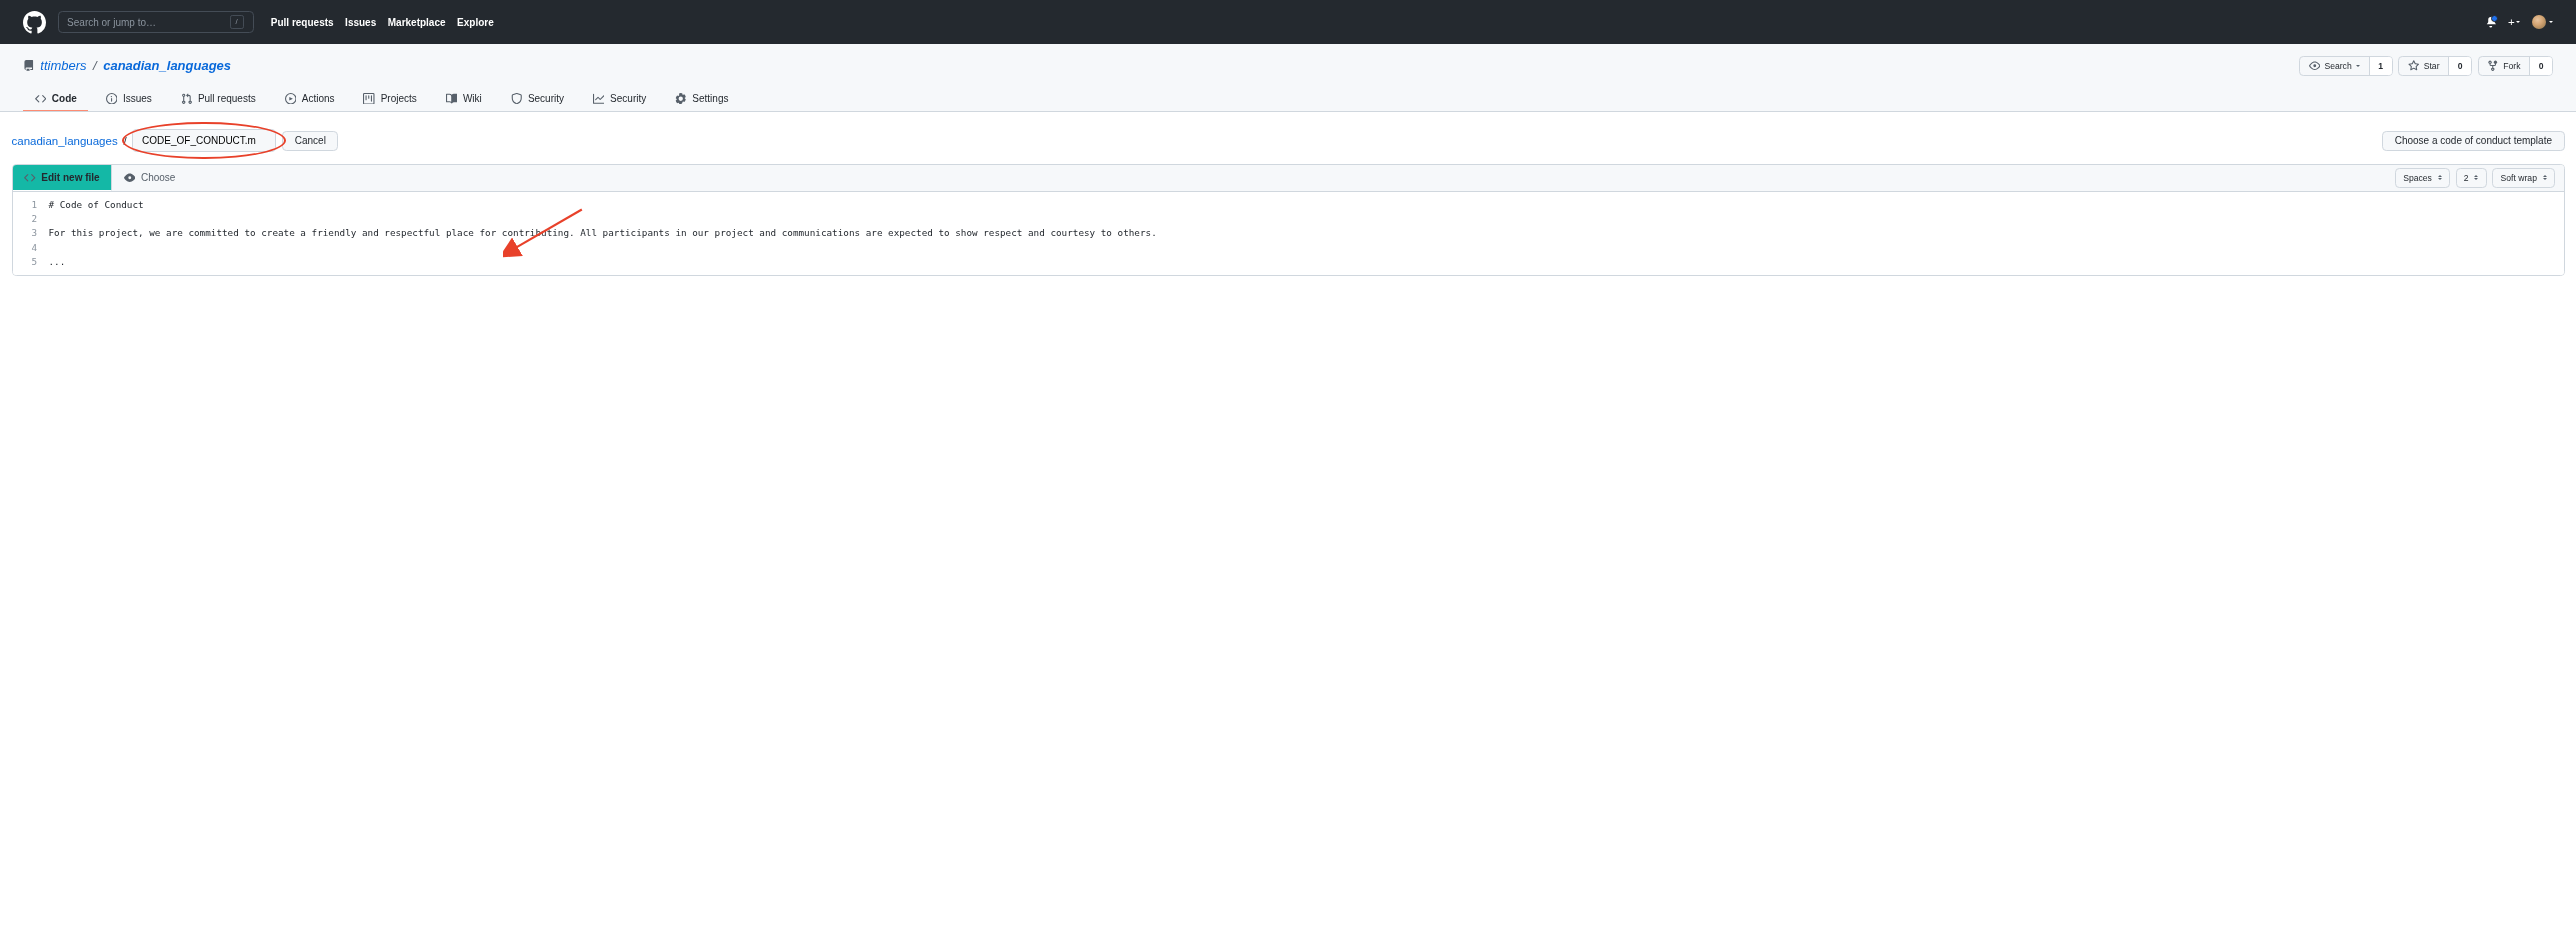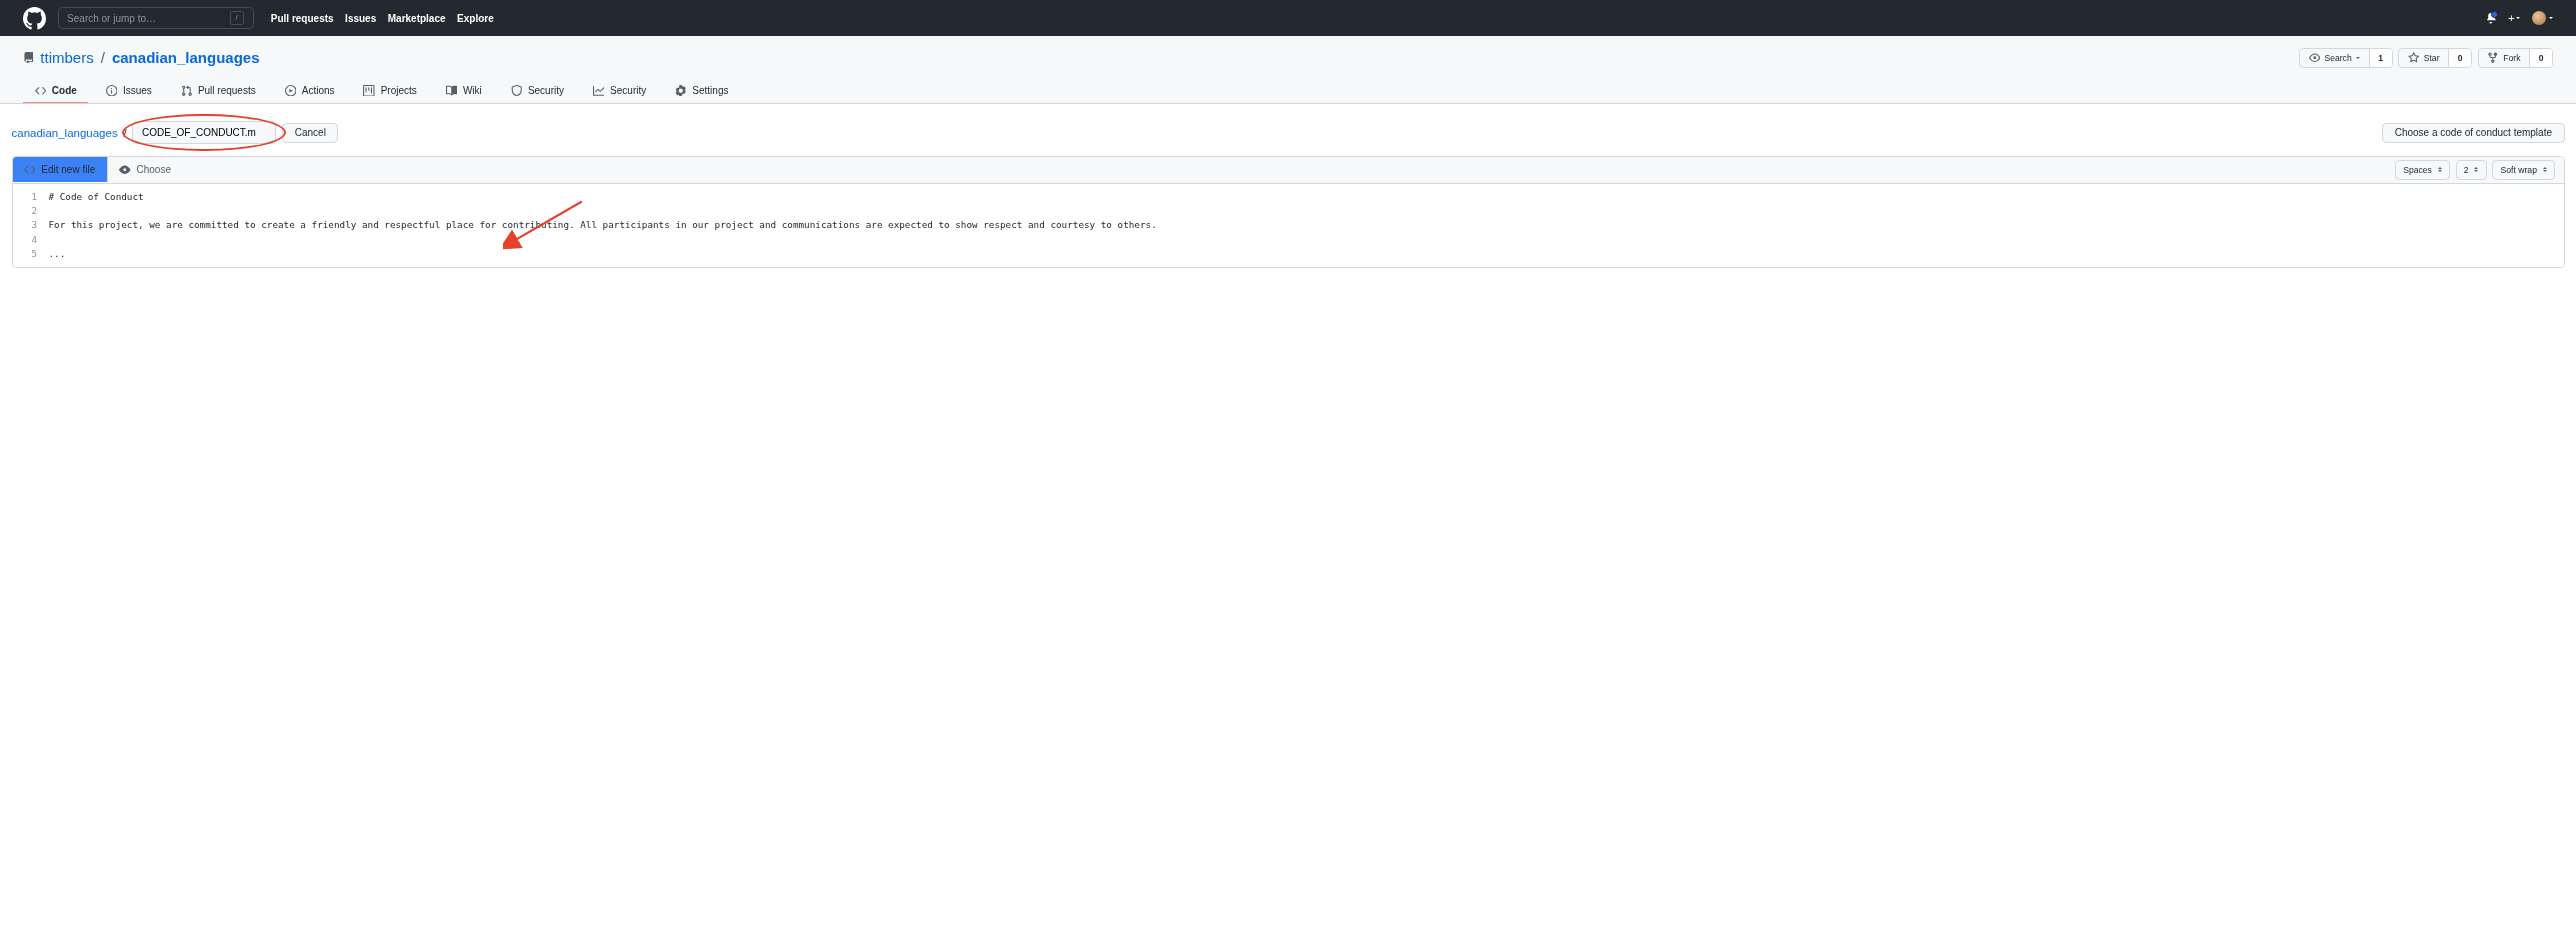--- a/index.html
+++ b/index.html
@@ -1,39 +1,39 @@
 <!DOCTYPE html>
 <html style="font-size:11.5px"><head>
 <meta charset="utf-8">
 <style>
 * { box-sizing: border-box; margin: 0; padding: 0; }
 body { font-family: -apple-system, BlinkMacSystemFont, "Segoe UI", Helvetica, Arial, sans-serif; font-size: 10px; color: #24292f; background: #fff; }
 
 
-.header { background: #24292f; height: 36px; display: flex; align-items: center; padding: 0 23px; gap: 11.5px; }
+.header { background: #24292f; height: 44px; display: flex; align-items: center; padding: 0 23px; gap: 11.5px; }
 .logo { width: 23px; height: 23px; color: #fff; cursor: pointer; }
 .search-wrap { flex: 0 0 auto; width: 196px; height: 21.6px; background: #24292f; border: 0.7px solid #444c56; border-radius: 4.3px; display: flex; align-items: center; padding: 0 8.6px; gap: 5.8px; }
 .search-input { flex: 1; background: transparent; border: none; outline: none; color: #c9d1d9; font-size: 10px; }
 .search-input::placeholder { color: #8b949e; }
 .slash-badge { width: 14.4px; height: 14.4px; border: 0.7px solid #444c56; border-radius: 2.2px; display: flex; align-items: center; justify-content: center; color: #8b949e; font-size: 8px; }
 .nav-links { display: flex; gap: 11.5px; margin-left: 5.8px; }
 .nav-links a { color: #fff; font-weight: 600; text-decoration: none; font-size: 10px; }
 .header-right { margin-left: auto; display: flex; align-items: center; gap: 11.5px; color: #fff; }
 .bell-wrap { position: relative; cursor: pointer; }
 .bell-dot { position: absolute; top: -1.4px; right: -1.4px; width: 7.2px; height: 7.2px; background: #1f6feb; border: 1.4px solid #24292f; border-radius: 50%; }
 .plus-menu { display: flex; align-items: center; gap: 1.4px; cursor: pointer; }
 .avatar-menu { display: flex; align-items: center; gap: 2.9px; cursor: pointer; }
 .avatar { width: 14.4px; height: 14.4px; border-radius: 50%; background: radial-gradient(circle at 40% 35%, #e8c4a0 0%, #d4a574 40%, #8b6f47 100%); }
 .caret { width: 0; height: 0; border-left: 2.9px solid transparent; border-right: 2.9px solid transparent; border-top: 2.9px solid currentColor; }
 
 
 .repo-head { padding: 11.5px 23px 0 23px; background: #f6f8fa; border-bottom: 0.7px solid #d0d7de; }
 .repo-title-row { display: flex; align-items: center; gap: 5.8px; margin-bottom: 11.5px; }
 .repo-icon { color: #57606a; }
-.repo-title { font-size: 15px; font-weight: 400; }
+.repo-title { font-size: 13px; font-weight: 400; font-style: italic; }
 .repo-title a { color: #0969da; text-decoration: none; }
 .repo-title .sep { color: #57606a; margin: 0 2.9px; }
 .repo-title .name { font-weight: 600; }
 .repo-actions { margin-left: auto; display: flex; gap: 5.8px; }
 .action-btn { display: flex; align-items: center; height: 20px; border: 0.7px solid #d0d7de; border-radius: 4.3px; background: #f6f8fa; overflow: hidden; }
 .action-btn .lbl { display: flex; align-items: center; gap: 4.3px; padding: 0 8.6px; height: 100%; font-size: 8.6px; font-weight: 500; color: #24292f; cursor: pointer; }
 .action-btn .cnt { display: flex; align-items: center; padding: 0 8.6px; height: 100%; border-left: 0.7px solid #d0d7de; font-size: 8.6px; font-weight: 600; color: #24292f; background: #fff; cursor: pointer; }
 .action-btn svg { color: #57606a; }
 
 
@@ -52,21 +52,21 @@
 .breadcrumb-right { margin-left: auto; }
 
 
 .filename-wrap { position: relative; display: inline-block; }
 .circle-anno { position: absolute; top: -7.2px; left: -10px; right: -10px; bottom: -7.2px; border: 2.9px solid #e8412a; border-radius: 50%; pointer-events: none; }
 
 
 .editor-box { border: 0.7px solid #d0d7de; border-radius: 4.3px; overflow: hidden; }
 .editor-tabs { display: flex; align-items: center; background: #f6f8fa; border-bottom: 0.7px solid #d0d7de; }
 .editor-tab { display: flex; align-items: center; gap: 5.8px; padding: 7.2px 11.5px; font-size: 10px; color: #57606a; cursor: pointer; border-right: 0.7px solid #d0d7de; }
-.editor-tab.active { background: #3b82f6; color: #24292f; font-weight: 400; margin-bottom: -0.7px; border-bottom: 0.7px solid #fff; }
+.editor-tab.active { background: #14b8a6; color: #24292f; font-weight: 700; margin-bottom: -0.7px; border-bottom: 0.7px solid #fff; }
 .editor-tab svg { color: #57606a; }
 .editor-tabs-right { margin-left: auto; display: flex; gap: 5.8px; padding: 0 8.6px; }
 .select-btn { display: flex; align-items: center; gap: 5.8px; height: 20px; padding: 0 7.2px; border: 0.7px solid #d0d7de; border-radius: 4.3px; background: #f6f8fa; font-size: 8.6px; color: #24292f; cursor: pointer; }
 .select-btn .updown { display: flex; flex-direction: column; gap: 0.7px; }
 .select-btn .updown::before { content: ''; width: 0; height: 0; border-left: 2.2px solid transparent; border-right: 2.2px solid transparent; border-bottom: 2.2px solid #57606a; }
 .select-btn .updown::after { content: ''; width: 0; height: 0; border-left: 2.2px solid transparent; border-right: 2.2px solid transparent; border-top: 2.2px solid #57606a; }
 
 .code-area { padding: 5.8px 0; background: #fff; font-family: ui-monospace, SFMono-Regular, Consolas, monospace; font-size: 9.3px; line-height: 14.4px; }
 .code-line { display: flex; }
 .line-num { width: 36px; text-align: right; padding-right: 11.5px; color: #8c959f; user-select: none; flex-shrink: 0; }

